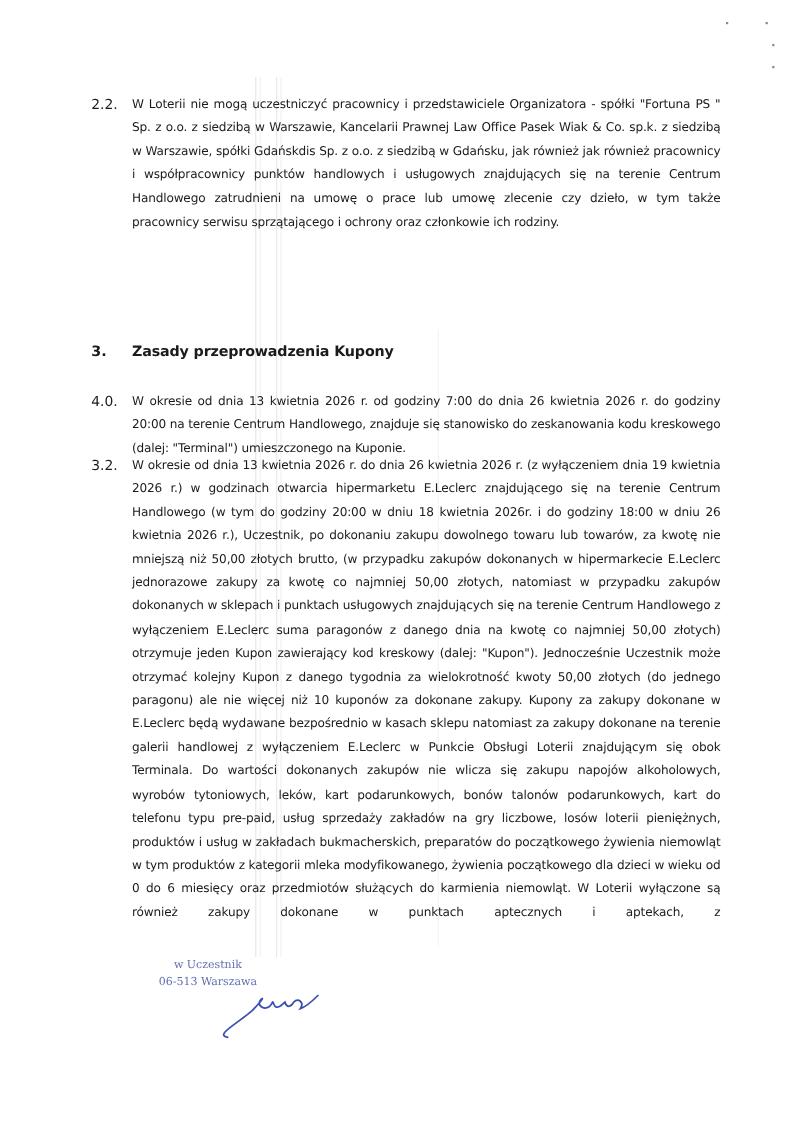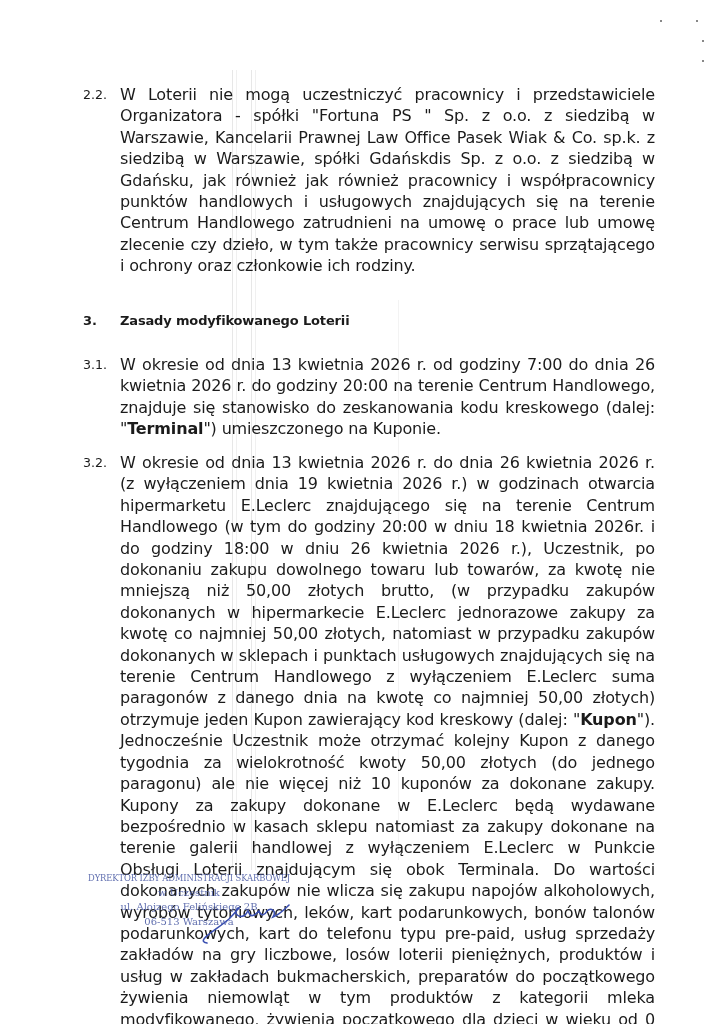--- a/index.html
+++ b/index.html
@@ -5,25 +5,25 @@
     html, body { margin: 0; padding: 0; background: #ffffff; }
     body {
       width: 724px; height: 1024px; position: relative; overflow: hidden;
       font-family: "DejaVu Sans", sans-serif; color: #1b1b1b;
     }
     .page { position: absolute; left: 0; top: 0; width: 724px; height: 1024px; }
     .scan-line { position: absolute; width: 1px; background: rgba(120,120,120,0.18); }
     .section { position: absolute; left: 83px; width: 572px; }
     .num { position: absolute; left: 0; top: 0; font-size: 12.6px; line-height: 21.4px; }
     .body {
-      margin-left: 37px; font-size: 16px; line-height: 21.4px;
+      margin-left: 37px; font-size: 11px; line-height: 21.4px;
       text-align: justify; letter-spacing: -0.15px;
     }
     .heading .num, .heading .body { font-weight: bold; font-size: 13px; }
-    b { font-weight: bold; }
+    b { font-weight: normal; }
     .stamp {
       position: absolute; left: 84px; top: 871px; width: 210px;
       font-family: "DejaVu Serif", serif; color: #4f5fa6; text-align: center;
       font-size: 10px; line-height: 14.5px; opacity: 0.9;
     }
     .stamp .l1 { font-size: 8.4px; letter-spacing: -0.1px; white-space: nowrap; }
     .sig { position: absolute; left: 185px; top: 895px; width: 110px; height: 50px; }
     .speck { position: absolute; width: 2px; height: 2px; background: #888; }
   </style>
 </head>
@@ -43,36 +43,34 @@
   <div class="speck" style="left:702px;top:60px"></div>
 
   <div class="section" style="top:84px;">
     <span class="num">2.2.</span>
     <div class="body">W Loterii nie mogą uczestniczyć pracownicy i przedstawiciele Organizatora - spółki "Fortuna PS " Sp. z o.o. z siedzibą w Warszawie, Kancelarii Prawnej Law Office Pasek Wiak &amp; Co. sp.k. z siedzibą w Warszawie, spółki Gdańskdis Sp. z o.o. z siedzibą w Gdańsku, jak również jak również pracownicy i współpracownicy punktów handlowych i usługowych znajdujących się na terenie Centrum Handlowego zatrudnieni na umowę o prace lub umowę zlecenie czy dzieło, w tym także pracownicy serwisu sprzątającego i ochrony oraz członkowie ich rodziny.</div>
   </div>
 
 
   <div class="section heading" style="top:310px;">
     <span class="num">3.</span>
-    <div class="body">Zasady modyfikowanego Loterii</div>
+    <div class="body">Zasady przeprowadzenia Kupony</div>
   </div>
 
   <div class="section" style="top:354px;">
-    <span class="num">3.1.</span>
+    <span class="num">4.0.</span>
     <div class="body"><span>W okresie od dnia 13 kwietnia 2026 r. od godziny 7:00 do dnia 26 kwietnia 2026 r. do godziny 20:00 na terenie Centrum Handlowego, znajduje się stanowisko do zeskanowania kodu kreskowego (dalej: "</span><b>Terminal</b><span>") umieszczonego na Kuponie.</span></div>
   </div>
 
-  <div class="section" style="top:452px;">
+  <div class="section" style="top:412px;">
     <span class="num">3.2.</span>
     <div class="body" style="text-align-last: justify;"><span>W okresie od dnia 13 kwietnia 2026 r. do dnia 26 kwietnia 2026 r. (z wyłączeniem dnia 19 kwietnia 2026 r.) w godzinach otwarcia hipermarketu E.Leclerc znajdującego się na terenie Centrum Handlowego (w tym do godziny 20:00 w dniu 18 kwietnia 2026r. i do godziny 18:00 w dniu 26 kwietnia 2026 r.), Uczestnik, po dokonaniu zakupu dowolnego towaru lub towarów, za kwotę nie mniejszą niż 50,00 złotych brutto, (w przypadku zakupów dokonanych w hipermarkecie E.Leclerc jednorazowe zakupy za kwotę co najmniej 50,00 złotych, natomiast w przypadku zakupów dokonanych w sklepach i punktach usługowych znajdujących się na terenie Centrum Handlowego z wyłączeniem E.Leclerc suma paragonów z danego dnia na kwotę co najmniej 50,00 złotych) otrzymuje jeden Kupon zawierający kod kreskowy (dalej: "</span><b>Kupon</b><span>"). Jednocześnie Uczestnik może otrzymać kolejny Kupon z danego tygodnia za wielokrotność kwoty 50,00 złotych (do jednego paragonu) ale nie więcej niż 10 kuponów za dokonane zakupy. Kupony za zakupy dokonane w E.Leclerc będą wydawane bezpośrednio w kasach sklepu natomiast za zakupy dokonane na terenie galerii handlowej z wyłączeniem E.Leclerc w Punkcie Obsługi Loterii znajdującym się obok Terminala. Do wartości dokonanych zakupów nie wlicza się zakupu napojów alkoholowych, wyrobów tytoniowych, leków, kart podarunkowych, bonów talonów podarunkowych, kart do telefonu typu pre-paid, usług sprzedaży zakładów na gry liczbowe, losów loterii pieniężnych, produktów i usług w zakładach bukmacherskich, preparatów do początkowego żywienia niemowląt w tym produktów z kategorii mleka modyfikowanego, żywienia początkowego dla dzieci w wieku od 0 do 6 miesięcy oraz przedmiotów służących do karmienia niemowląt. W Loterii wyłączone są również zakupy dokonane w punktach aptecznych i aptekach, z</span></div>
   </div>
 
   <div class="stamp">
-    <div class="l1">DYREKTOR IZBY ADMINISTRACJI SKARBOWEJ</div>
     <div>w Uczestnik</div>
-    <div>ul. Alojzego Felińskiego 2B</div>
     <div>06-513 Warszawa</div>
   </div>
 
   <svg class="sig" viewBox="0 0 110 50">
     <path d="M22 48 C 10 46, 30 36, 44 24 C 52 16, 56 10, 52 14 C 48 18, 54 24, 60 20 C 64 16, 62 14, 64 18 C 66 24, 72 18, 74 16 C 76 22, 80 20, 82 16 C 86 12, 92 16, 88 22 C 94 20, 100 14, 104 10" fill="none" stroke="#3a4fb0" stroke-width="1.6" stroke-linecap="round"></path>
   </svg>
 </div>
 
 </body></html>

